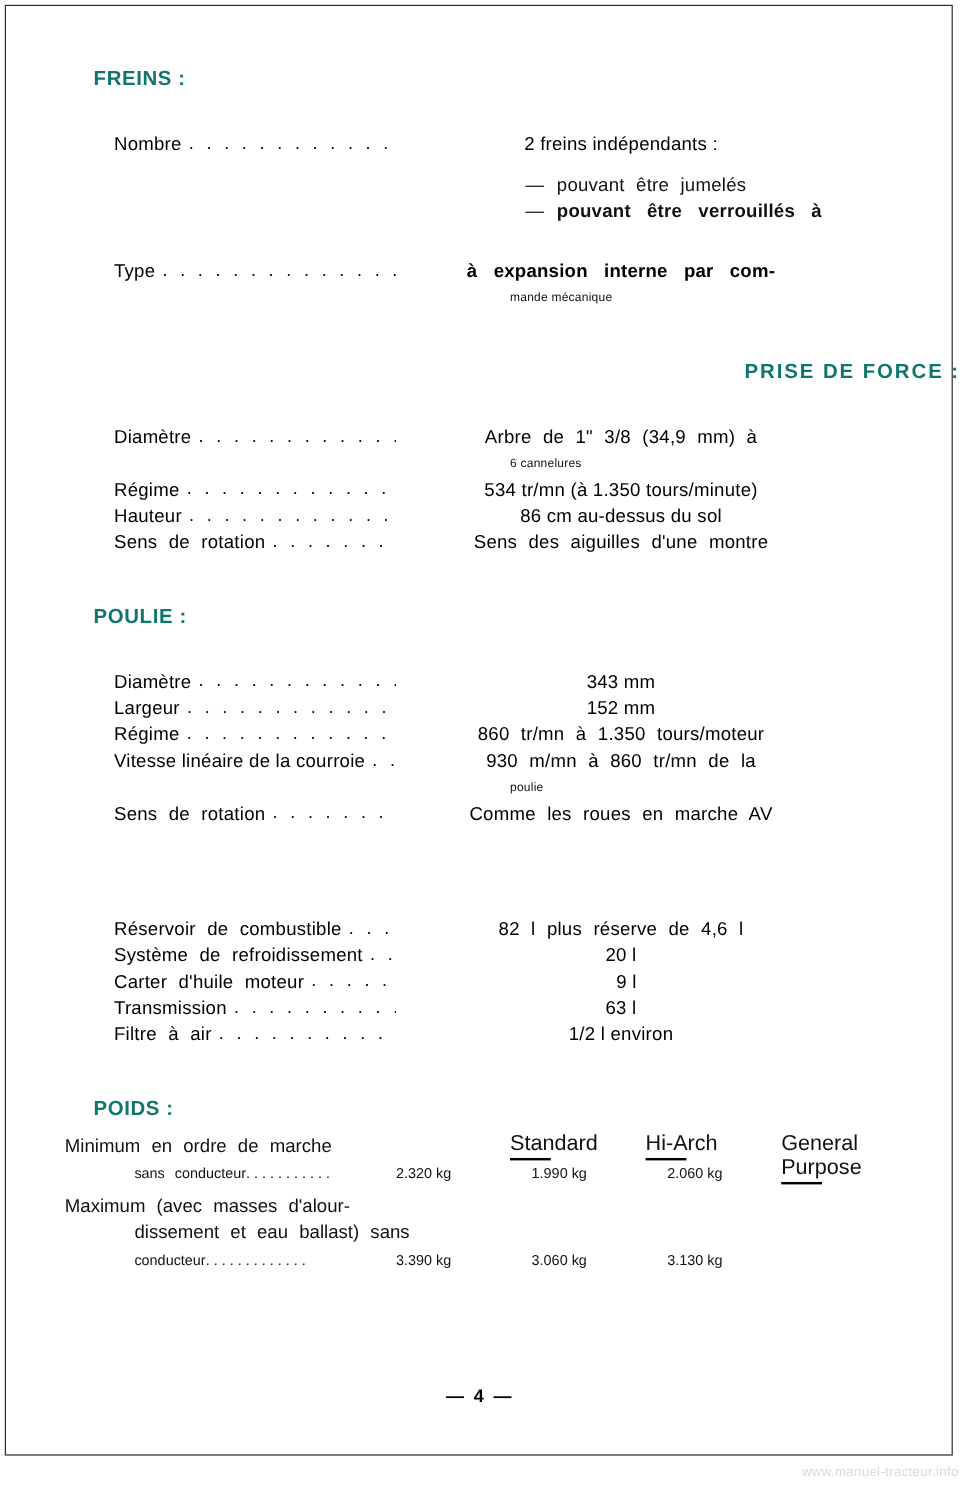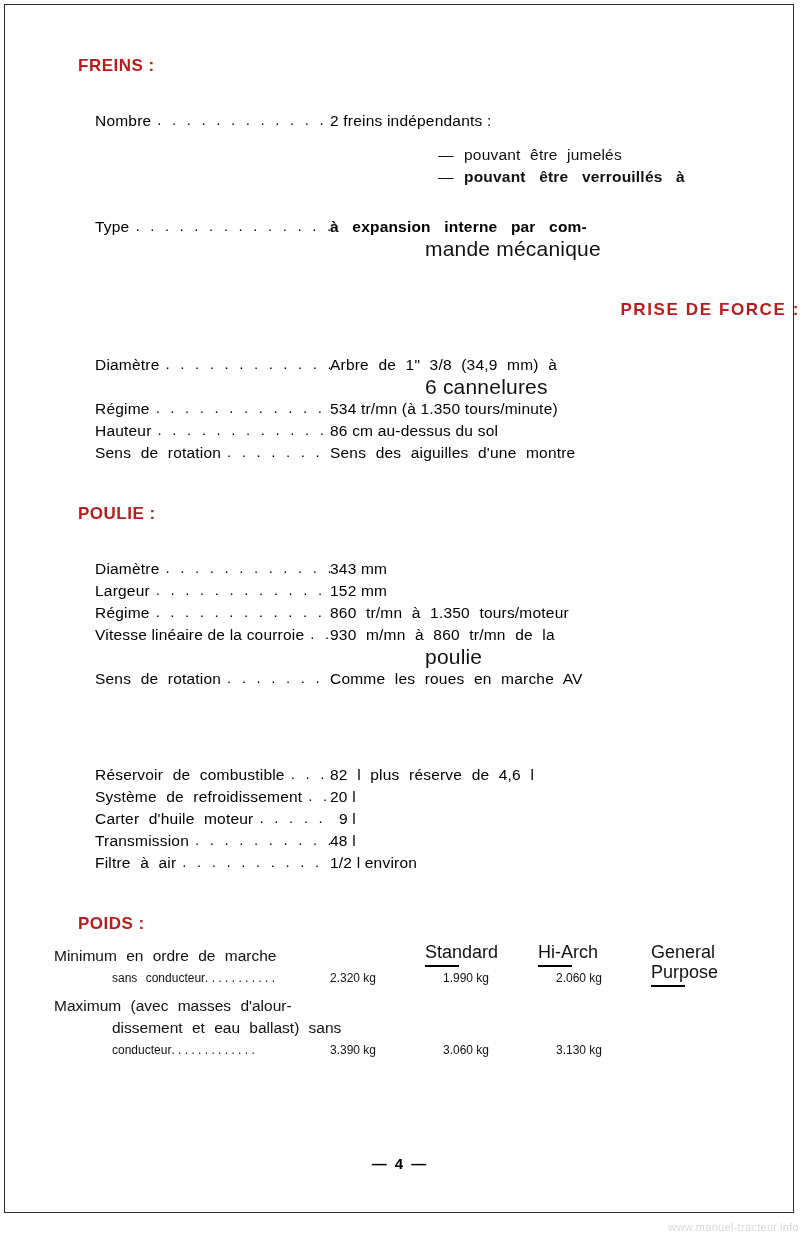--- a/index.html
+++ b/index.html
@@ -27,21 +27,21 @@
     left: 0; top: 0;
     width: 800px; height: 1213px;
     padding: 0;
   }
 
   
   .section-head {
     font-weight: bold;
     font-size: 17px;
     letter-spacing: 0.5px;
-    color: #b91c1c;
+    color: #0f766e;
     margin: 0;
     padding-left: 78px;
   }
   .section-head.wide { letter-spacing: 1.6px; text-align: right; }
 
   .row {
     display: flex;
     align-items: baseline;
     font-size: 15.5px;
     line-height: 22px;
@@ -67,28 +67,29 @@
     letter-spacing: 3.2px;
     font-size: 15px;
     position: relative;
     top: -1px;
   }
   .row .value-cell {
     width: 375px;
     padding-left: 0;
     white-space: nowrap;
     letter-spacing: 0.2px;
+    text-align: center;
   }
 
   
   .spread { word-spacing: 5px; }
 
   
   .cont {
-    font-size: 21px;
+    font-size: 10px;
     line-height: 22px;
     padding-left: 425px;
     white-space: nowrap;
     letter-spacing: 0.2px;
   }
 
   
   .bullets { padding-left: 438px; }
   .bullet {
     display: flex;
@@ -344,21 +345,21 @@
         <span class="leader">. . . . . . . .</span>
       </div>
       <div class="value-cell" style="white-space:pre">  9 l</div>
     </div>
 
     <div class="row">
       <div class="label-cell">
         <span class="label-txt">Transmission</span>
         <span class="leader">. . . . . . . . . . . . . . . .</span>
       </div>
-      <div class="value-cell">48 l</div>
+      <div class="value-cell">63 l</div>
     </div>
 
     <div class="row">
       <div class="label-cell">
         <span class="label-txt spread">Filtre à air</span>
         <span class="leader">. . . . . . . . . . . . . . . . . .</span>
       </div>
       <div class="value-cell">1/2 l environ</div>
     </div>
   </div>

